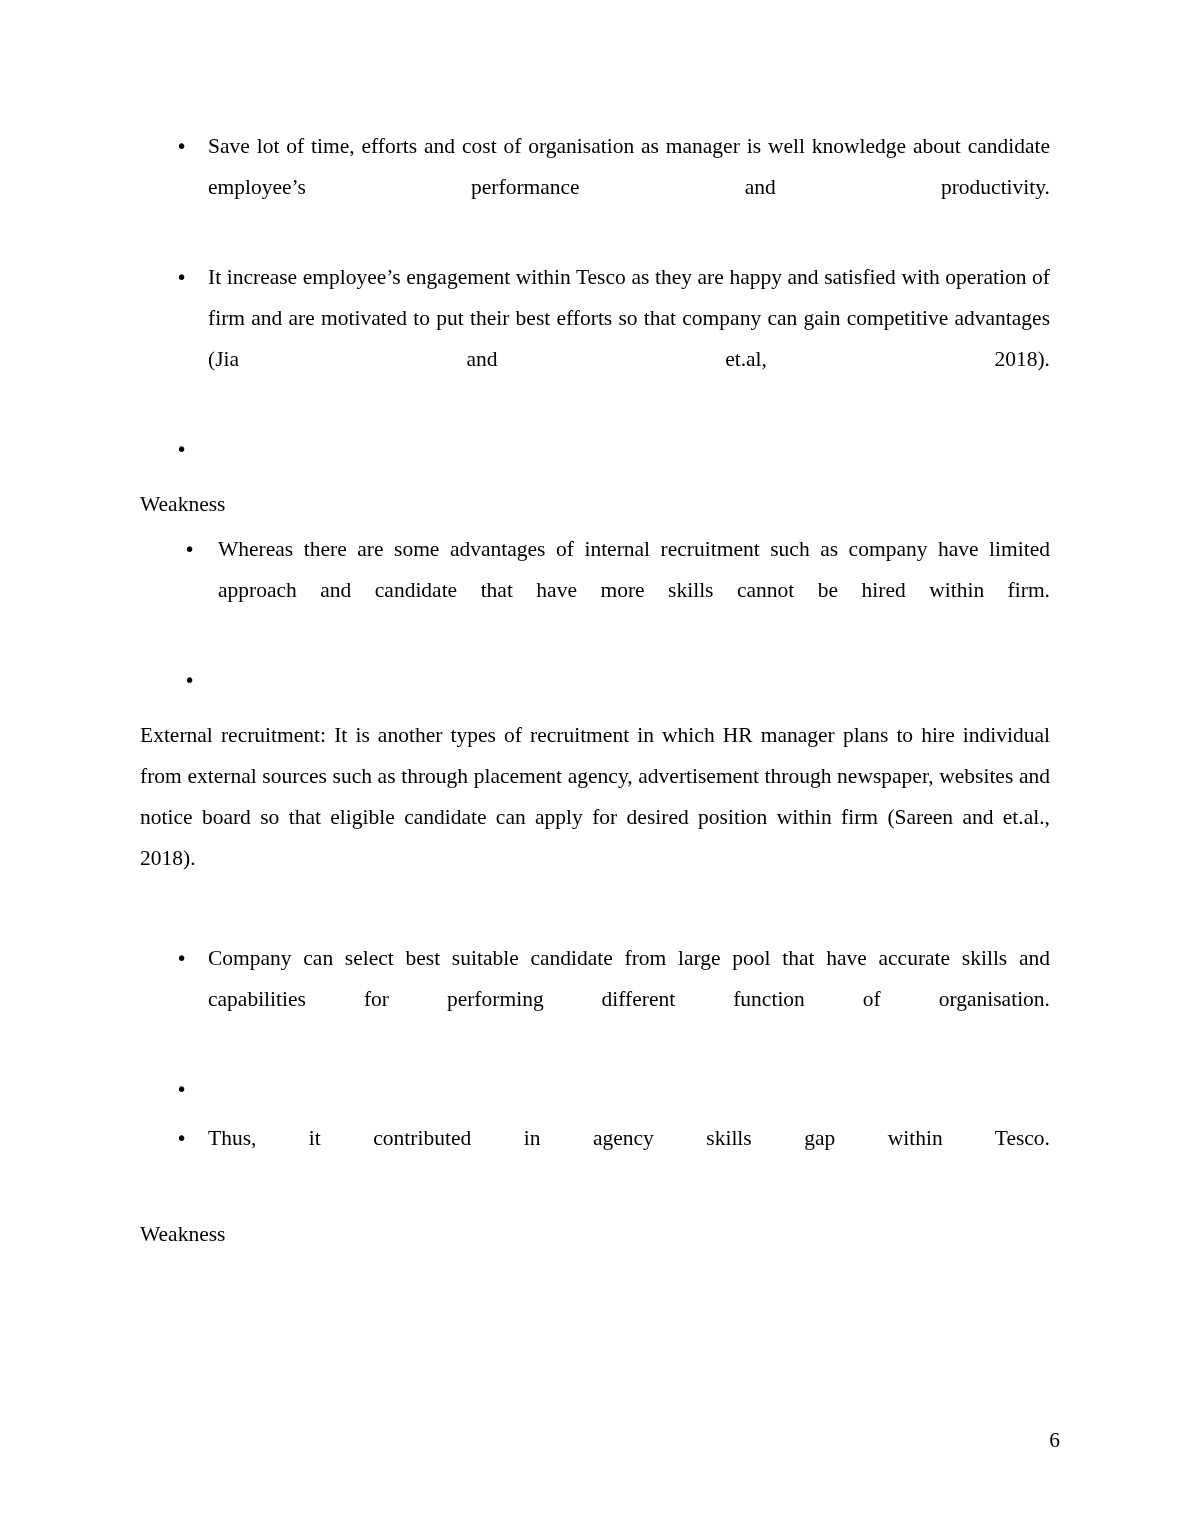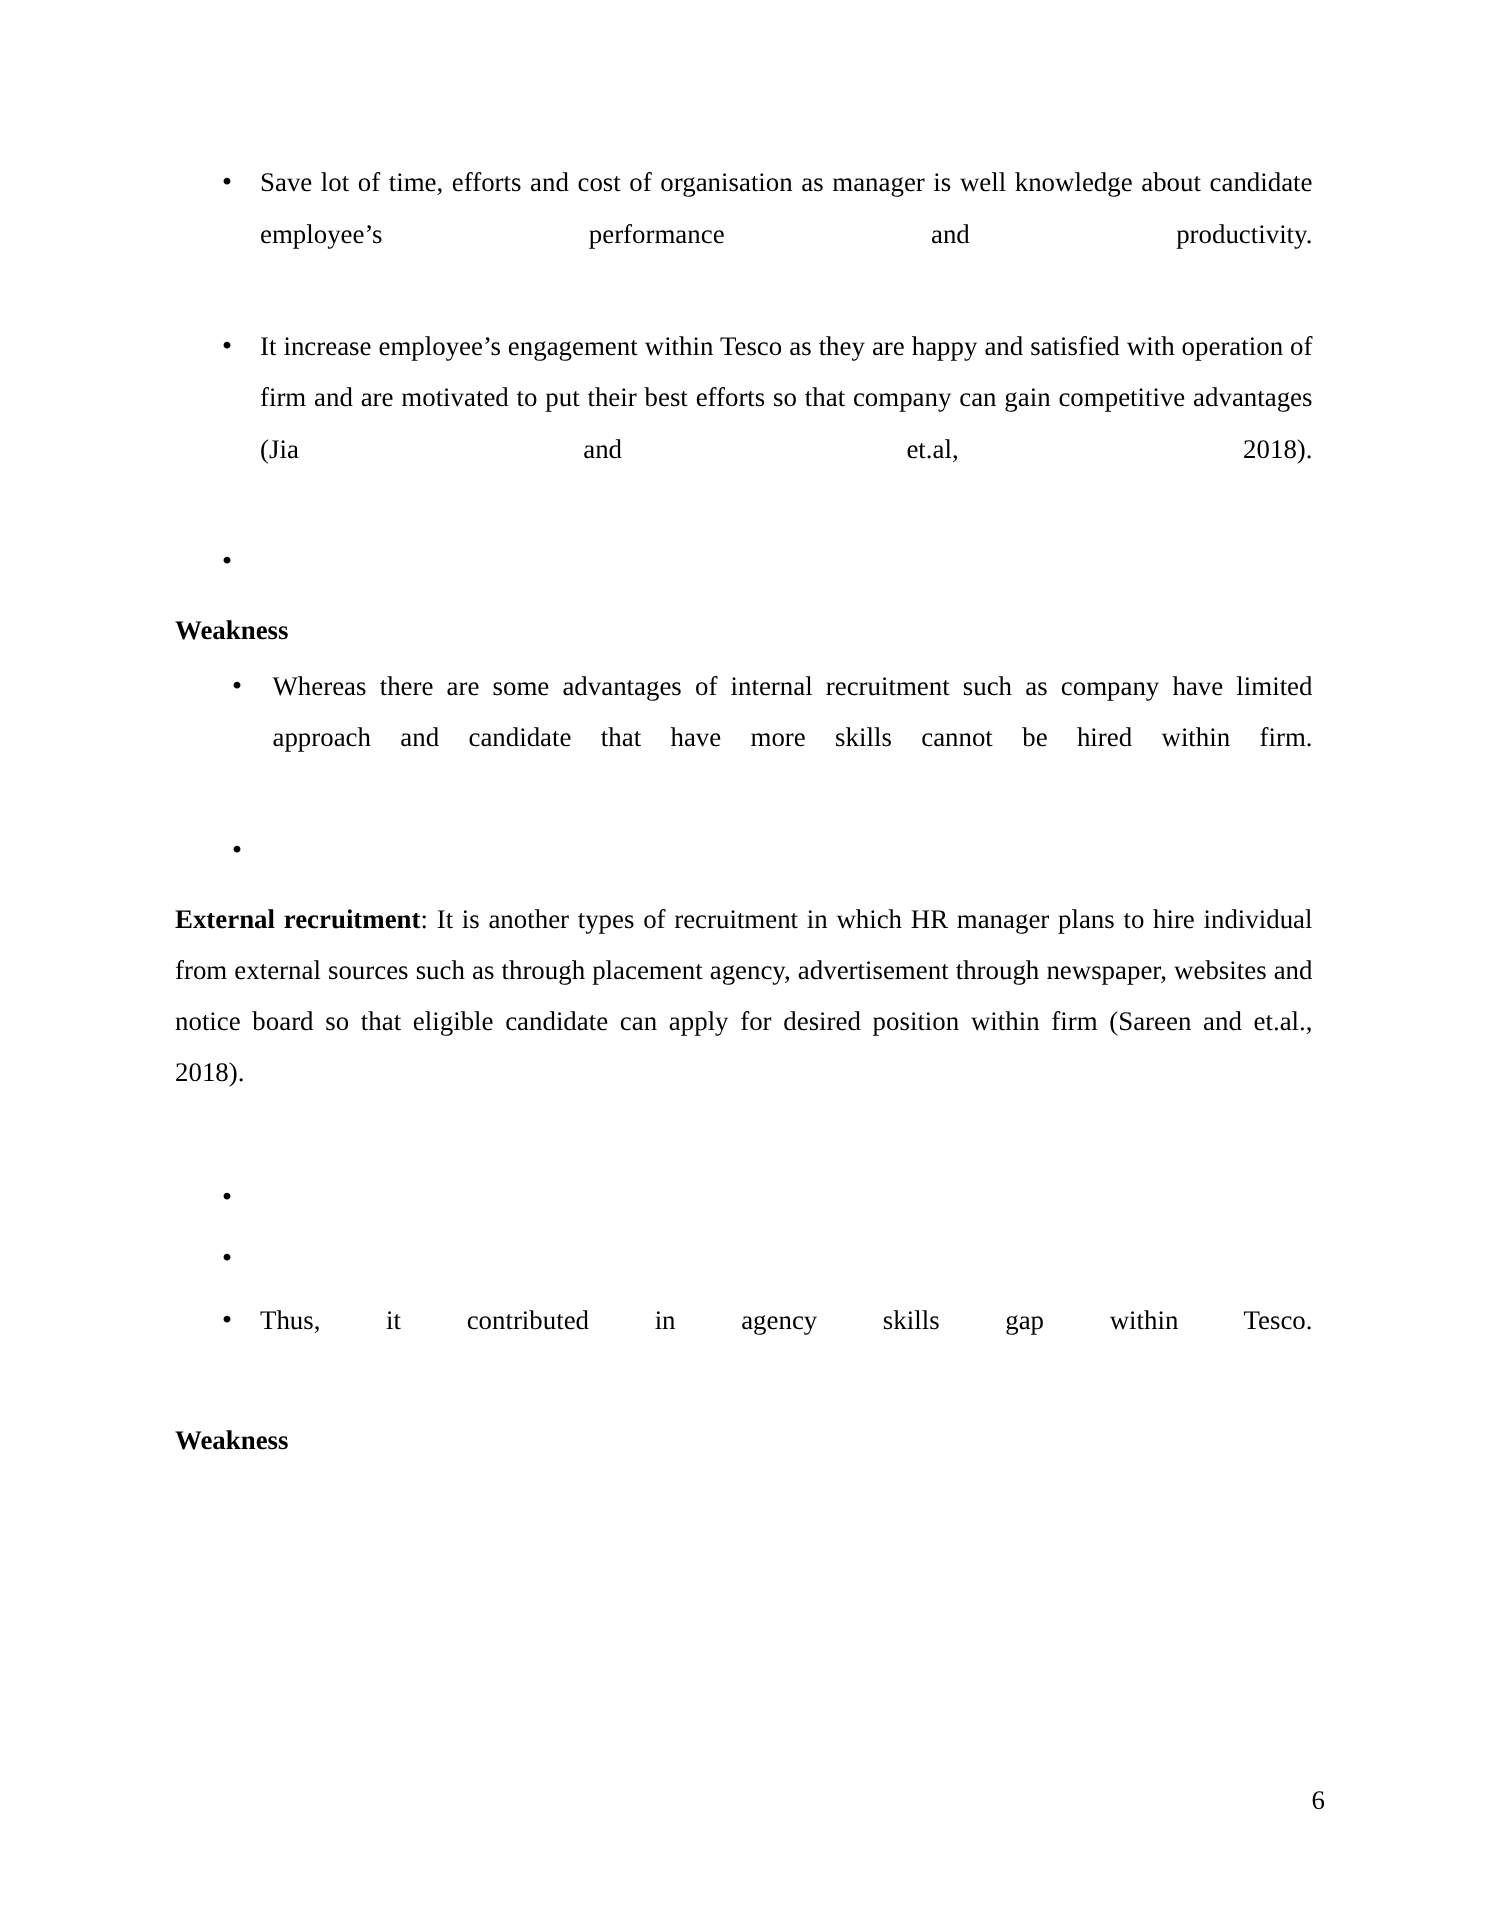--- a/index.html
+++ b/index.html
@@ -30,28 +30,28 @@
   
   .para {
     font-size: 21.5px;
     line-height: 41px;
     text-align: justify;
     text-justify: inter-word;
     margin: 0 0 8px 0;
     hyphens: none;
   }
   .para .bold {
-    font-weight: bold;
+    font-weight: normal;
   }
 
   
   .heading {
     font-size: 21.5px;
     line-height: 41px;
-    font-weight: bold;
+    font-weight: normal;
     margin: 0 0 4px 0;
     text-align: left;
   }
 
   
   .bullets {
     list-style: none;
     margin: 0 0 4px 0;
     padding: 0;
   }
@@ -144,20 +144,21 @@
     <div class="spacer-sm"></div>
 
     <p class="para"><span class="bold">External recruitment</span><span>: It is another types of recruitment in which HR manager plans to hire individual from external sources such as through placement agency, advertisement through newspaper, websites and notice board so that eligible candidate can apply for desired position within firm (Sareen and et.al.,  2018).</span></p>
 
     <div class="spacer-sm"></div>
 
 
     <ul class="bullets">
       <li>
         <span class="bullet-glyph">•</span>
+        <span>Company can select best suitable candidate from large pool that have accurate skills and capabilities for performing different function of organisation.</span>
       </li>
       <li>
         <span class="bullet-glyph">•</span>
       </li>
       <li class="natural">
         <span class="bullet-glyph">•</span>
         <span>Thus, it contributed in agency skills gap within Tesco.</span>
       </li>
     </ul>
 

